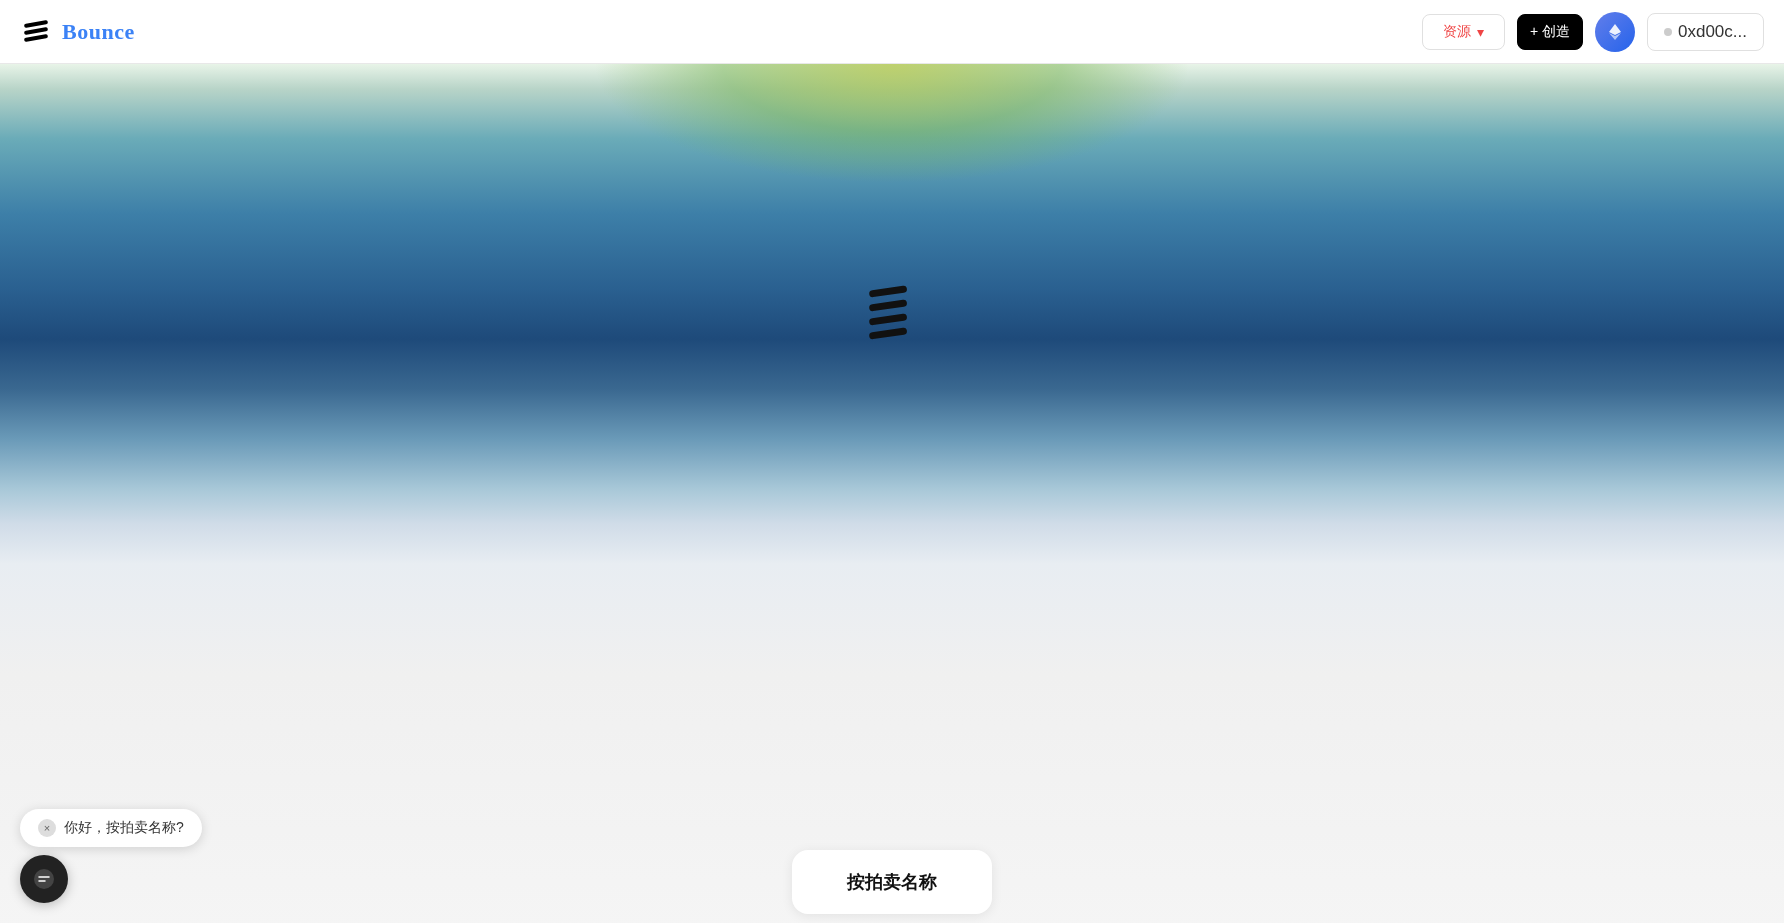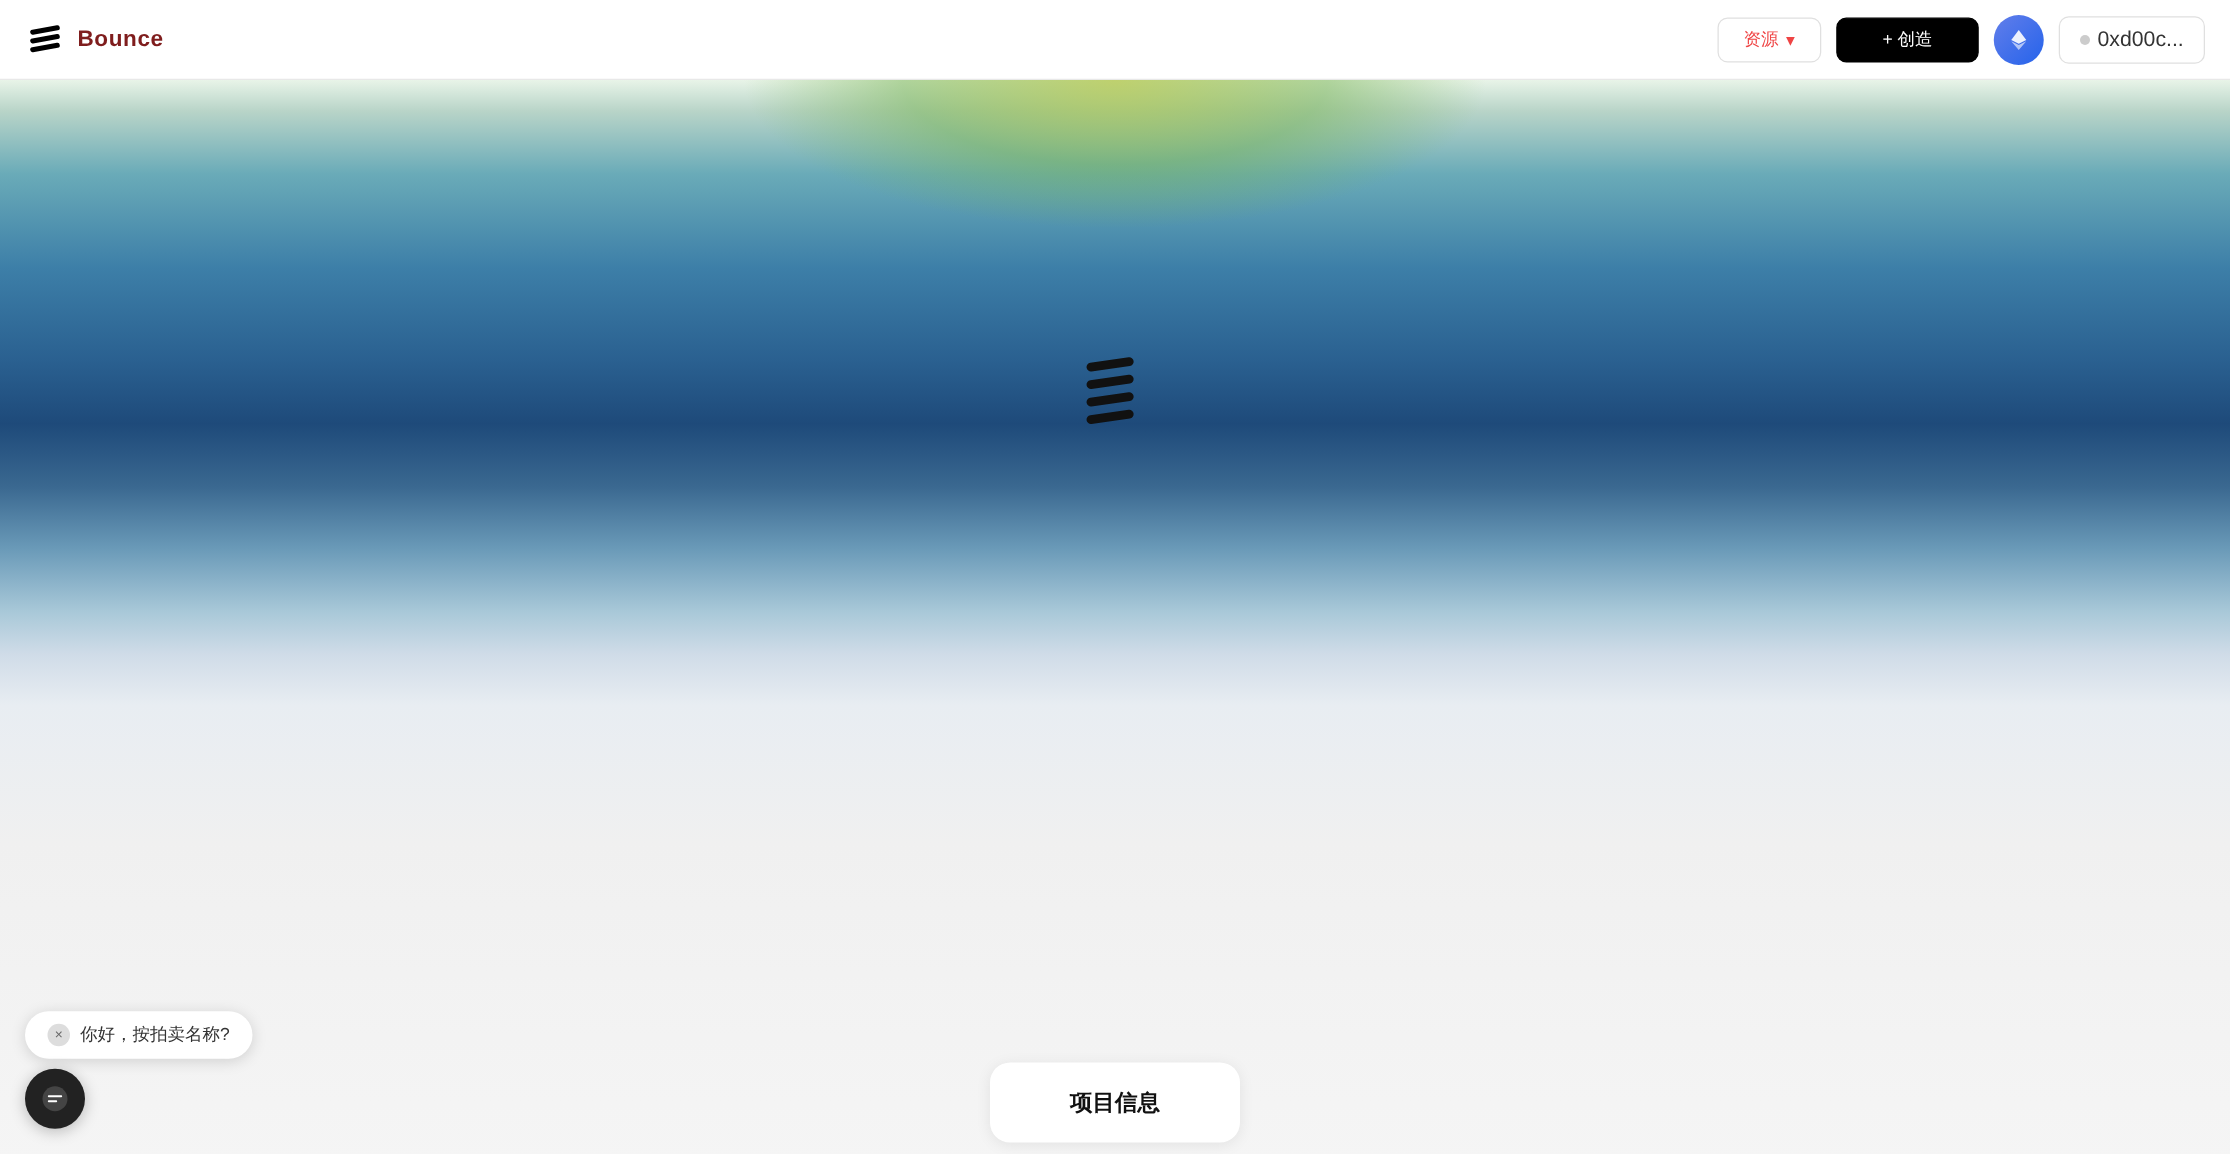--- a/index.html
+++ b/index.html
@@ -38,24 +38,25 @@
       gap: 10px;
       min-width: 160px;
     }
 
     .logo-icon {
       width: 32px;
       height: 32px;
     }
 
     .logo-text {
-      font-size: 18px;
+      font-size: 22px;
       font-weight: 700;
-      color: #7f1d1d;
+      color: #3b82f6;
       letter-spacing: 0.5px;
+      font-family: Liberation Serif, serif;
     }
 
     .search-bar {
       flex: 1;
       max-width: 680px;
       position: relative;
     }
 
     .search-bar input {
       width: 100%;
@@ -95,21 +96,21 @@
       background: #fff;
       font-size: 14px;
       cursor: pointer;
       color: #ef4444;
     }
 
     .create-btn {
       display: flex;
       align-items: center;
       gap: 6px;
-      padding: 8px 36px;
+      padding: 8px 12px;
       border: 1px solid #000;
       border-radius: 8px;
       background: #000;
       color: #fff;
       font-size: 14px;
       cursor: pointer;
     }
 
     .eth-btn {
       width: 40px;
@@ -336,21 +337,21 @@
           <rect x="2" y="18" width="38" height="7" rx="3.5" fill="#111" transform="rotate(-8 21 21)"></rect>
           <rect x="2" y="32" width="38" height="7" rx="3.5" fill="#111" transform="rotate(-8 21 35)"></rect>
           <rect x="2" y="46" width="38" height="7" rx="3.5" fill="#111" transform="rotate(-8 21 49)"></rect>
         </svg>
       </div>
     </div>
   </section>
 
   <section class="lower-section">
     <div class="project-info-card">
-      <span class="project-info-title">项目信息</span>
+      <span class="project-info-title">按拍卖名称</span>
     </div>
   </section>
 
 </main>
 
 <div class="chat-widget">
   <div class="chat-bubble">
     <span class="chat-close">×</span>
     <span>你好，按拍卖名称?</span>
   </div>

